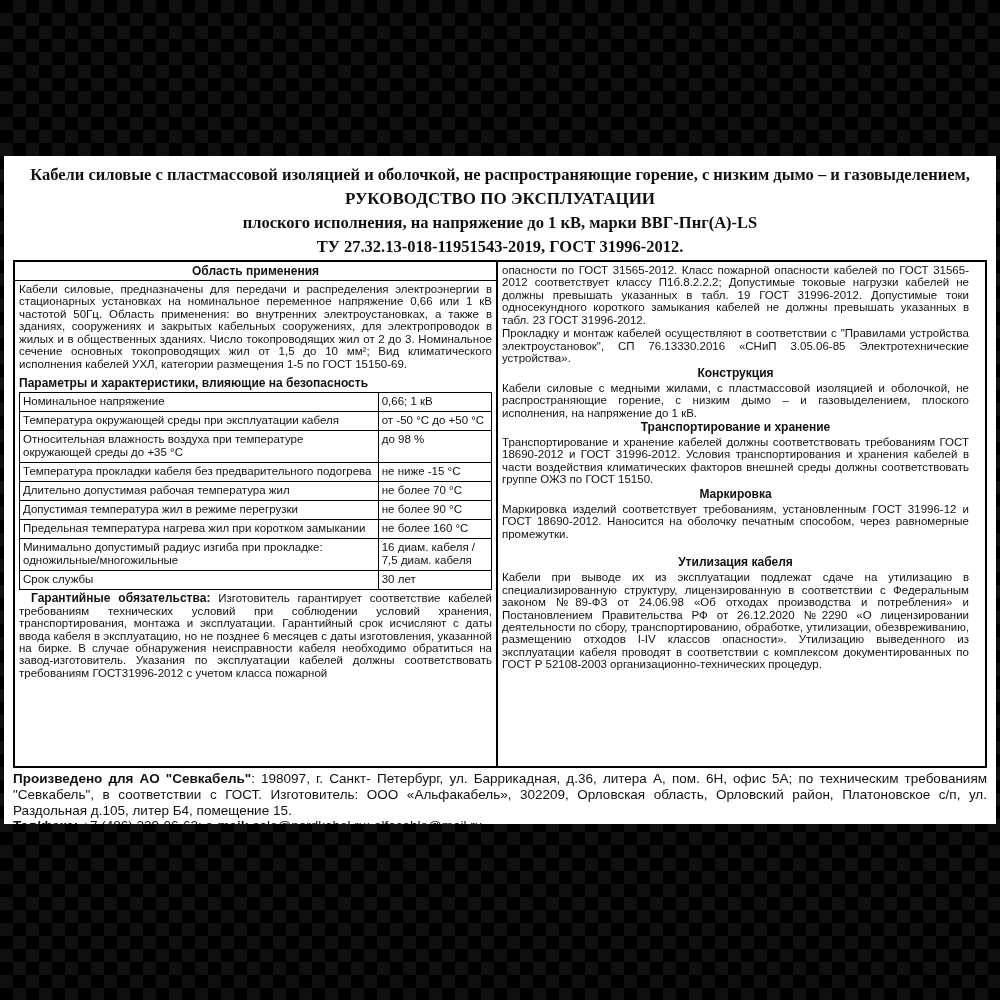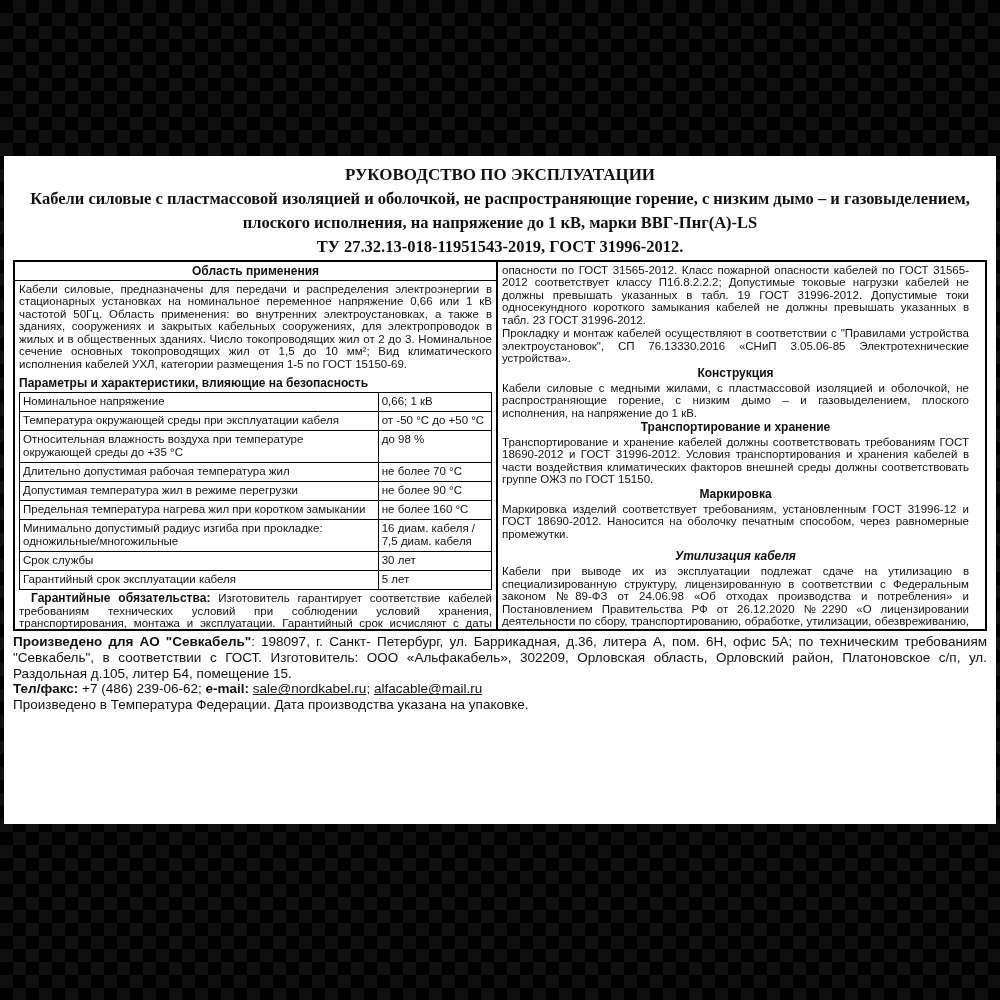--- a/index.html
+++ b/index.html
@@ -30,21 +30,21 @@
     text-align:center;
     padding:7px 10px 0 10px;
     height:104px;
     overflow:hidden;
   }
   .title-line{ font-size:16.5px; line-height:24px; }
   .title-line.first{ font-size:17px; }
   
   .main-box{
     margin:0 9px;
-    height:371px;
+    height:508px;
     border:2px solid #000;
     display:flex;
     overflow:hidden;
   }
   .col{
     font-size:11.5px;
     line-height:12.45px;
     text-align:justify;
     overflow:hidden;
   }
@@ -62,21 +62,21 @@
     padding:1px 4px 1px 4px;
   }
   .sub-header{
     font-weight:bold;
     text-align:left;
     font-size:12px;
     line-height:14px;
     margin-top:6px;
   }
   .para{ margin:1px 0 1px 0; }
-  .hdr-gap{ margin-top:9px;font-style:italic; }
+  .hdr-gap{ margin-top:15px; }
   
   table.params{
     width:100%;
     border-collapse:collapse;
     margin:2px 0 2px 0;
     font-size:11.5px;
     line-height:13px;
   }
   table.params td{
     border:1.4px solid #000;
@@ -101,22 +101,22 @@
     cursor:pointer;
     margin-top:17px;
   }
 </style>
 </head>
 <body>
 
 <div class="page">
 
   <div class="title-block">
+    <div class="title-line">Кабели силовые с пластмассовой изоляцией и оболочкой, не распространяющие горение, с низким дымо – и газовыделением,</div>
     <div class="title-line first">РУКОВОДСТВО ПО ЭКСПЛУАТАЦИИ</div>
-    <div class="title-line">Кабели силовые с пластмассовой изоляцией и оболочкой, не распространяющие горение, с низким дымо – и газовыделением,</div>
     <div class="title-line">плоского исполнения, на напряжение до 1 кВ, марки ВВГ-Пнг(А)-LS</div>
     <div class="title-line">ТУ 27.32.13-018-11951543-2019, ГОСТ 31996-2012.</div>
   </div>
 
   <div class="main-box">
 
     <div class="col col-left">
       <div class="sec-header underlined">Область применения</div>
       <div class="para">Кабели силовые, предназначены для передачи и распределения электроэнергии в стационарных установках на номинальное переменное напряжение 0,66 или 1 кВ частотой 50Гц. Область применения: во внутренних электроустановках, а также в зданиях, сооружениях и закрытых кабельных сооружениях, для электропроводок в жилых и в общественных зданиях. Число токопроводящих жил от 2 до 3. Номинальное сечение основных токопроводящих жил от 1,5 до 10 мм²; Вид климатического исполнения кабелей УХЛ, категории размещения 1-5 по ГОСТ 15150-69.</div>
       <div class="sub-header">Параметры и характеристики, влияющие на безопасность</div>
@@ -129,42 +129,42 @@
           </tr>
           <tr>
             <td class="p-name">Температура окружающей среды при эксплуатации кабеля</td>
             <td class="p-val">от -50 °С до +50 °С</td>
           </tr>
           <tr>
             <td class="p-name">Относительная влажность воздуха при температуре окружающей среды до +35 °С</td>
             <td class="p-val">до 98 %</td>
           </tr>
           <tr>
+            <td class="p-name">Температура прокладки кабеля без предварительного подогрева</td>
+            <td class="p-val">не ниже -15 °С</td>
+          </tr>
+          <tr>
             <td class="p-name">Длительно допустимая рабочая температура жил</td>
             <td class="p-val">не более 70 °С</td>
           </tr>
           <tr>
             <td class="p-name">Допустимая температура жил в режиме перегрузки</td>
             <td class="p-val">не более 90 °С</td>
           </tr>
           <tr>
             <td class="p-name">Предельная температура нагрева жил при коротком замыкании</td>
             <td class="p-val">не более 160 °С</td>
           </tr>
           <tr>
             <td class="p-name">Минимально допустимый радиус изгиба при прокладке: одножильные/многожильные</td>
             <td class="p-val">16 диам. кабеля / 7,5 диам. кабеля</td>
           </tr>
           <tr>
             <td class="p-name">Срок службы</td>
             <td class="p-val">30 лет</td>
-          </tr>
-          <tr>
-            <td class="p-name">Гарантийный срок эксплуатации кабеля</td>
-            <td class="p-val">5 лет</td>
           </tr>
         </tbody>
       </table>
 
       <div class="para warranty"><b>Гарантийные обязательства:</b> <span>Изготовитель гарантирует соответствие кабелей требованиям технических условий при соблюдении условий хранения, транспортирования, монтажа и эксплуатации. Гарантийный срок исчисляют с даты ввода кабеля в эксплуатацию, но не позднее 6 месяцев с даты изготовления, указанной на бирке. В случае обнаружения неисправности кабеля необходимо обратиться на завод-изготовитель. Указания по эксплуатации кабелей должны соответствовать требованиям ГОСТ31996-2012 с учетом класса пожарной</span></div>
     </div>
 
     <div class="col col-right">
       <div class="para">опасности по ГОСТ 31565-2012. Класс пожарной опасности кабелей по ГОСТ 31565-2012 соответствует классу П1б.8.2.2.2; Допустимые токовые нагрузки кабелей не должны превышать указанных в табл. 19 ГОСТ 31996-2012. Допустимые токи односекундного короткого замыкания кабелей не должны превышать указанных в табл. 23 ГОСТ 31996-2012.</div>
       <div class="para">Прокладку и монтаж кабелей осуществляют в соответствии с "Правилами устройства электроустановок", СП 76.13330.2016 «СНиП 3.05.06-85 Электротехнические устройства».</div>

